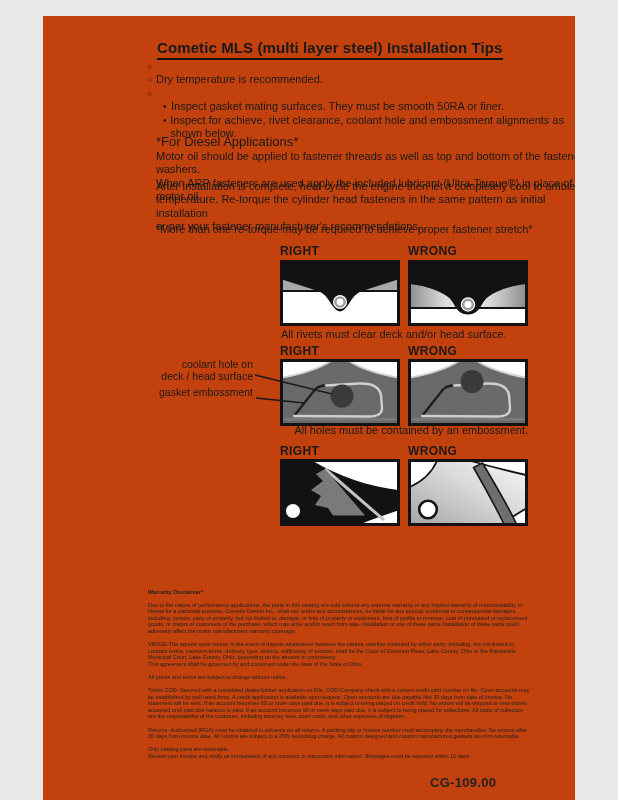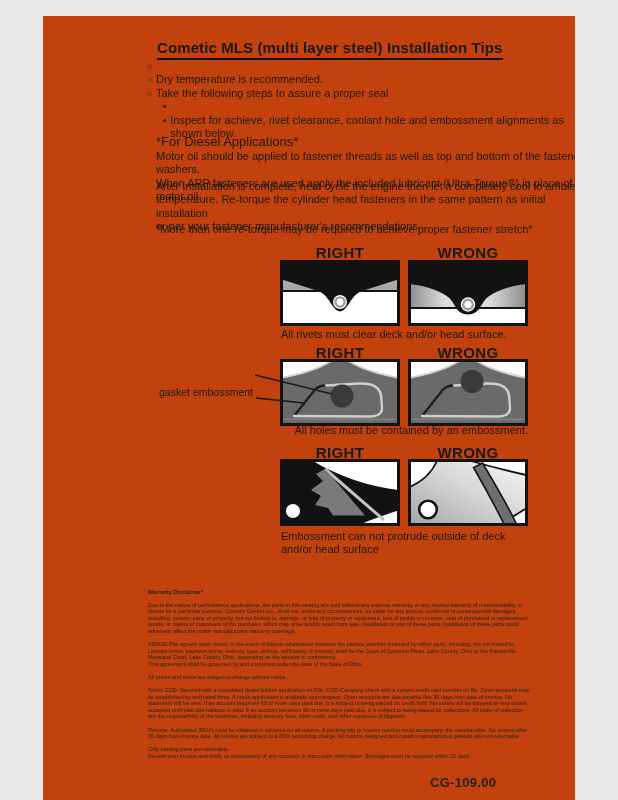--- a/index.html
+++ b/index.html
@@ -13,21 +13,21 @@
   .title{
     font-size:15px;font-weight:bold;border-bottom:2px solid #111;
     padding-bottom:2px;letter-spacing:.1px;
   }
   .body-text{font-size:11px;line-height:13.4px;}
   .bullet-row{display:flex;align-items:flex-start;font-size:11px;line-height:13.4px;}
   .marker{display:inline-block;width:9px;font-size:8px;line-height:13.4px;text-align:left;}
   .marker.sub{width:8px;font-size:10px;}
   .sub-indent{margin-left:16px;}
   .h2{font-size:13px;font-weight:normal;}
-  .col-label{font-size:15px;font-weight:600;text-align:center;letter-spacing:.4px;width:120px;}
+  .col-label{font-size:12px;font-weight:600;text-align:left;letter-spacing:.4px;width:120px;}
   .caption{font-size:11px;font-weight:400;line-height:12.5px;}
   .side-label{font-size:10.5px;line-height:11.5px;text-align:right;width:130px;}
   .fine{font-size:5.5px;line-height:6.6px;color:#222;width:414px;}
   .fine p{margin:0 0 6.5px 0;}
   .fine .fine-head{font-weight:bold;margin-bottom:6px;}
   .footer-code{font-size:13px;color:#222;letter-spacing:.3px;font-weight:bold;}
   svg{display:block;}
 </style>
 </head>
 <body>
@@ -41,24 +41,24 @@
   <div class="abs" style="left:104px;top:44px;width:440px;">
     <div class="bullet-row">
       <span class="marker">○</span>
     </div>
     <div class="bullet-row">
       <span class="marker">○</span>
       <span>Dry temperature is recommended.</span>
     </div>
     <div class="bullet-row">
       <span class="marker">○</span>
-      <span>Take the following steps to assure a proper seal</span>
     </div>
     <div class="bullet-row sub-indent">
       <span class="marker sub">•</span>
+      <span>Inspect gasket mating surfaces.  They must be smooth 50RA or finer.</span>
     </div>
     <div class="bullet-row sub-indent">
       <span class="marker sub">•</span>
       <span>Inspect for achieve, rivet clearance, coolant hole and embossment alignments as shown below.</span>
     </div>
   </div>
 
   <div class="abs h2" style="left:113px;top:118px;">*For Diesel Applications*</div>
   <div class="abs body-text pre" style="left:113px;top:134px;width:440px;">Motor oil should be applied to fastener threads as well as top and bottom of the fastener washers.
 When ARP fasteners are used apply the included lubricant (Ultra-Torque®) in place of motor oil.</div>
@@ -101,20 +101,22 @@
       <circle cx="60" cy="44.5" r="4.8" fill="#ffffff" stroke="#9a9a9a" stroke-width="2.4"></circle>
       <rect x="1.5" y="1.5" width="117" height="63" fill="none" stroke="#121212" stroke-width="3"></rect>
     </svg>
   </div>
 
   <div class="abs caption" style="left:238px;top:312px;width:300px;">All rivets must clear deck and/or head surface.</div>
 
   <div class="abs col-label" style="left:237px;top:328px;">RIGHT</div>
   <div class="abs col-label" style="left:365px;top:328px;">WRONG</div>
 
+  <div class="abs side-label pre" style="left:80px;top:343px;">coolant hole on
+deck / head surface</div>
   <div class="abs side-label" style="left:80px;top:371px;">gasket embossment</div>
 
   <div class="abs" style="left:237px;top:343px;">
     <svg width="120" height="67" viewBox="0 0 120 67">
       <rect x="0" y="0" width="120" height="67" fill="#ffffff"></rect>
       <rect x="2" y="2" width="116" height="63" fill="#6a6a6a"></rect>
       <rect x="2" y="59" width="116" height="2.5" fill="#7a7a7a"></rect>
       <path d="M2,2 H51 C40,9 22,15 2,18.5 Z" fill="#ffffff"></path>
       <path d="M69,2 H118 V18.5 C98,15 80,9 69,2 Z" fill="#ffffff"></path>
       <path d="M51,2 C40,9 22,15 2,18.5" stroke="#d4d4d4" stroke-width="2" fill="none"></path>
@@ -181,22 +183,20 @@
       <path d="M63,2 H118 V16 C98,11.5 79,6.5 63,2 Z" fill="#ffffff"></path>
       <path d="M63,2 C79,6.5 98,11.5 118,16" stroke="#141414" stroke-width="1.8" fill="none"></path>
       <path d="M93,66 H118 V49.5 C109,55 100,60.5 93,66 Z" fill="#ffffff"></path>
       <path d="M93,66 C100,60.5 109,55 118,49.5" stroke="#141414" stroke-width="1.8" fill="none"></path>
       <path d="M74.5,4 C87,25 99.5,46 109,66 L96.5,66 C86,45 75,25 65.5,8.5 Z" fill="#6f6f6f" stroke="#161616" stroke-width="1.6"></path>
       <circle cx="20" cy="50.5" r="8.8" fill="#ffffff" stroke="#141414" stroke-width="2.6"></circle>
       <rect x="1.5" y="1.5" width="117" height="64" fill="none" stroke="#121212" stroke-width="3"></rect>
     </svg>
   </div>
 
-  <div class="abs caption pre" style="left:238px;top:514px;width:280px;">Embossment can not protrude outside of deck
-and/or head surface</div>
 
   <div class="abs fine" style="left:105px;top:573px;">
     <div class="fine-head">Warranty Disclaimer*</div>
     <p class="pre">Due to the nature of performance applications, the parts in this catalog are sold without any express warranty or any implied warranty of merchantability or
 fitness for a particular purpose. Cometic Gasket Inc., shall not, under any circumstances, be liable for any special, incidental or consequential damages,
 including, person, party or property, but not limited to, damage, or loss of property or equipment, loss of profits or revenue, cost of purchased or replacement
 goods, or claims of customers of the purchase, which may arise and/or result from sale, installation or use of these parts. Installation of these parts could
 adversely affect the motor manufacturers warranty coverage.</p>
     <p class="pre">VENUE-The agreed upon venue, in the event of dispute whatsoever between the parties, whether instituted by either party, including, but not limited to,
 contract terms, payment terms, delivery, type, defects, sufficiency of product, shall be the Court of Common Pleas, Lake County, Ohio or the Painesville

